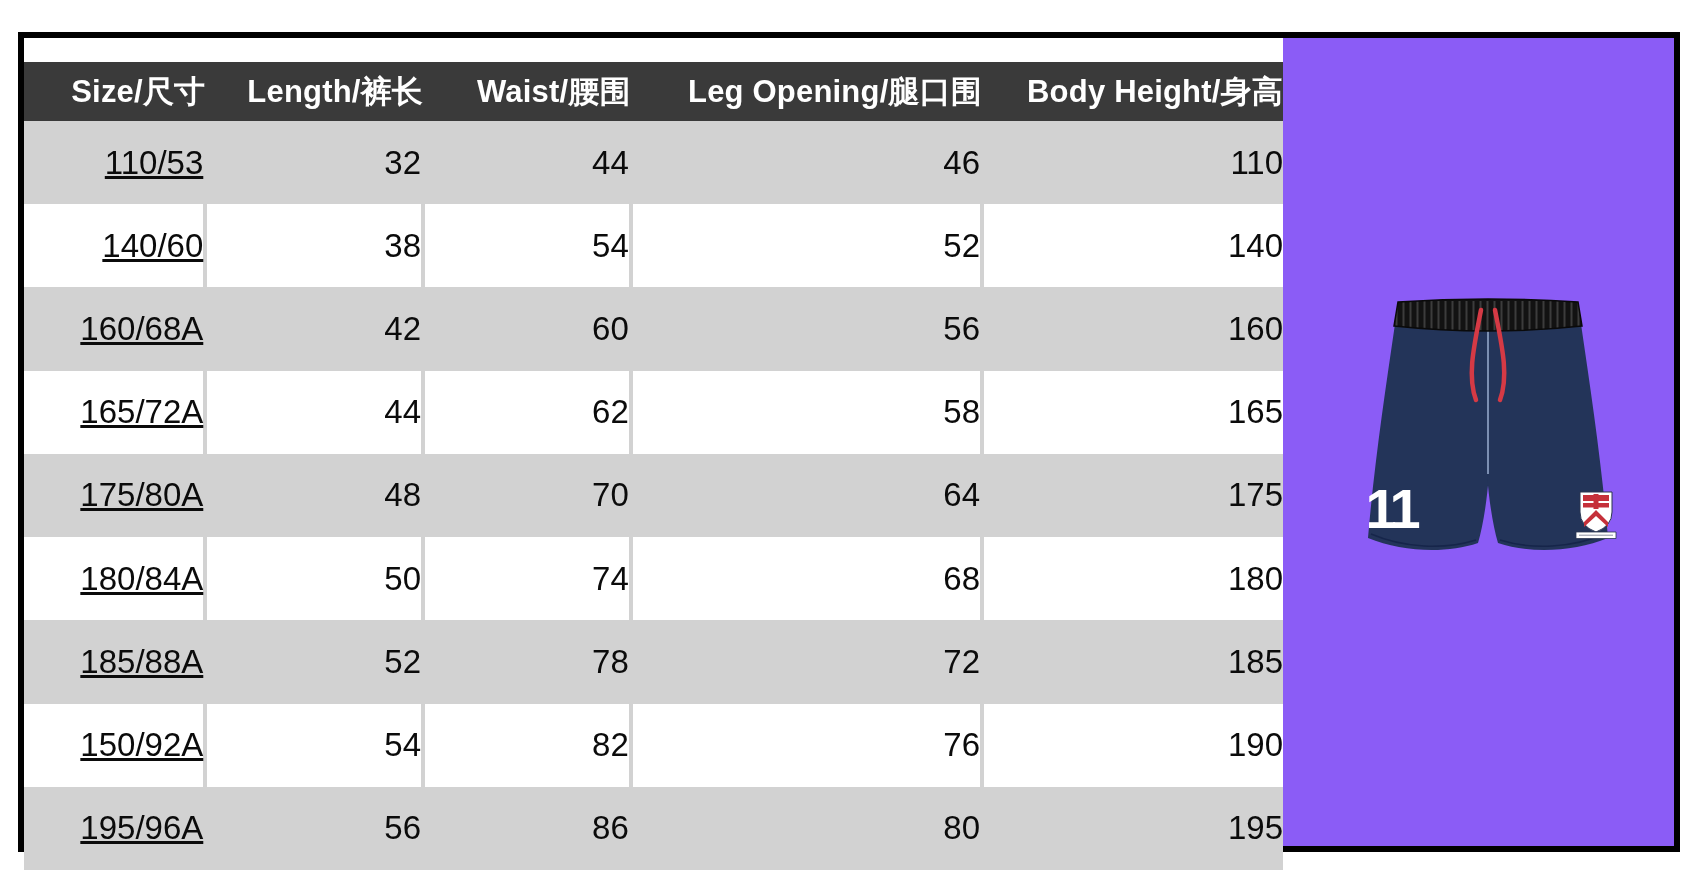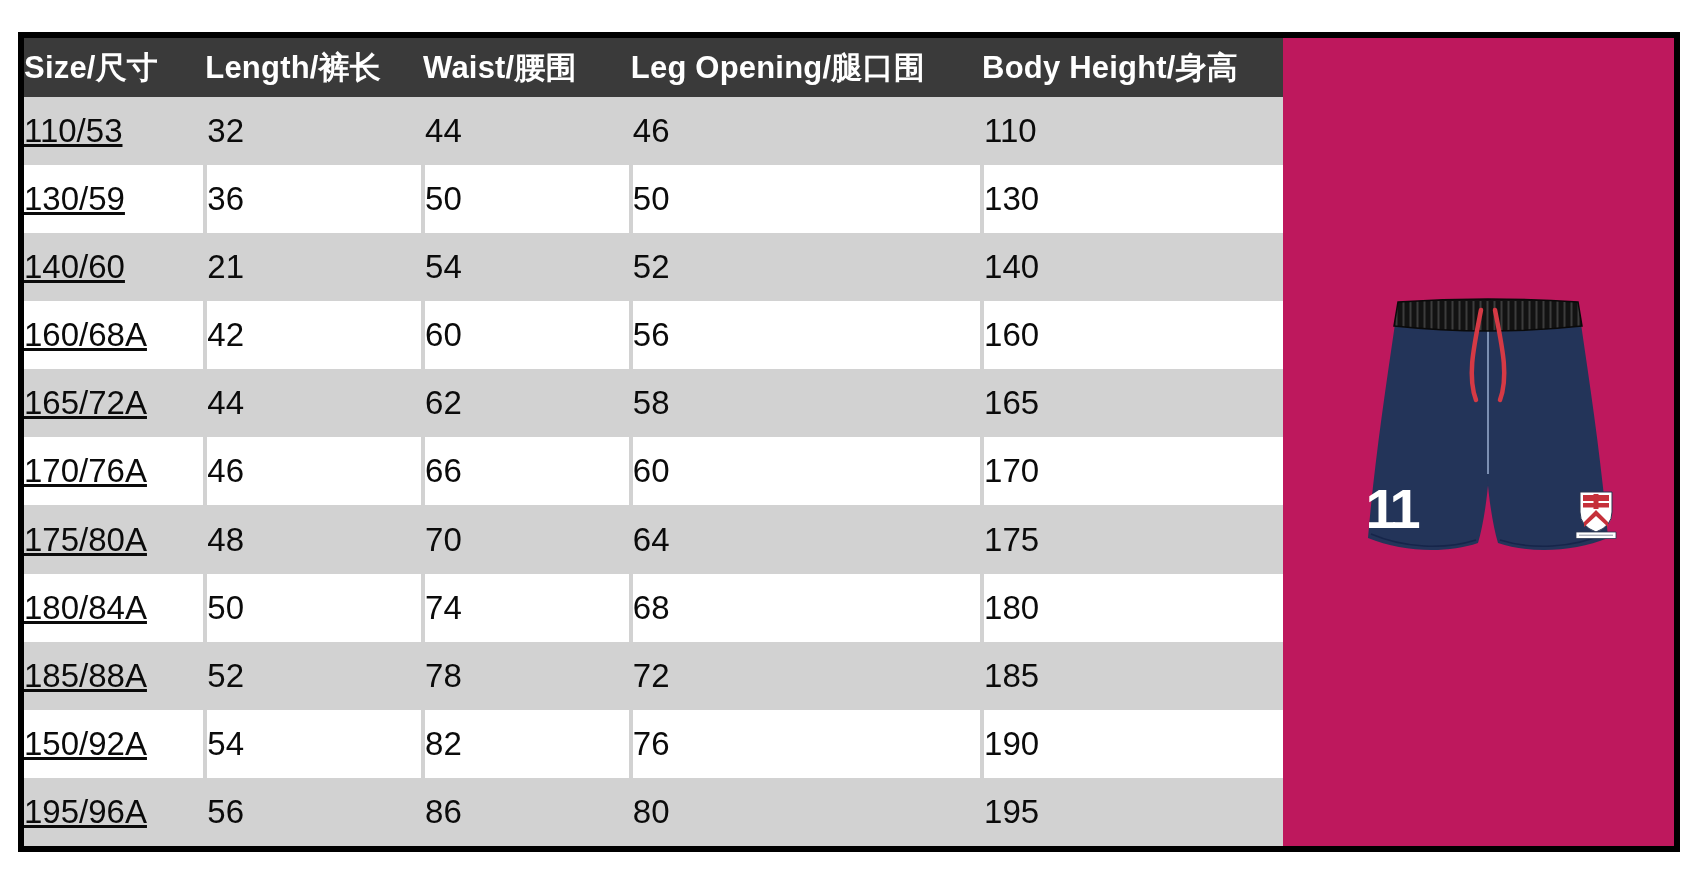--- a/index.html
+++ b/index.html
@@ -7,40 +7,41 @@
     width:1699px;height:886px;position:relative;overflow:hidden;
     font-family:"Liberation Sans","DejaVu Sans",sans-serif;
   }
   .frame{
     position:absolute;left:18px;top:32px;width:1650px;height:808px;
     border:6px solid #000;display:flex;background:#ffffff;
   }
   .table-wrap{width:1259px;height:100%;flex:0 0 auto;}
   table.size-chart{
     border-collapse:collapse;width:1259px;height:100%;table-layout:fixed;
-    text-align:left;
+    text-align:right;
+    margin-top:24px;
   }
   table.size-chart col.c0{width:14.4%}
   table.size-chart col.c1{width:17.3%}
   table.size-chart col.c2{width:16.5%}
   table.size-chart col.c3{width:27.9%}
   table.size-chart col.c4{width:23.9%}
   table.size-chart thead tr{height:59px;}
   table.size-chart th{
     background:#3a3a3a;color:#ffffff;font-weight:bold;font-size:31px;
     padding:0;border:none;letter-spacing:.2px;
   }
   table.size-chart td{
     font-size:33px;color:#0b0b0b;padding:0;
     border-left:4px solid #d2d2d2;
   }
   table.size-chart td:first-child{border-left:none;text-decoration:underline;}
   table.size-chart tbody tr:nth-child(odd){background:#d2d2d2;}
   table.size-chart tbody tr:nth-child(even){background:#ffffff;}
-  .art-pane{flex:1 1 auto;position:relative;background:#be185d;}
+  .art-pane{flex:1 1 auto;position:relative;background:#8b5cf6;}
   .shorts-svg{position:absolute;top:258px;left:50%;transform:translateX(calc(-50% + 9px));}
 </style>
 </head>
 <body>
 
 <div class="frame">
 
   <div class="table-wrap">
     <table class="size-chart">
       <colgroup>
@@ -61,53 +62,39 @@
       </thead>
       <tbody>
           <tr>
             <td>110/53</td>
             <td>32</td>
             <td>44</td>
             <td>46</td>
             <td>110</td>
           </tr>
           <tr>
-            <td>130/59</td>
-            <td>36</td>
-            <td>50</td>
-            <td>50</td>
-            <td>130</td>
-          </tr>
-          <tr>
             <td>140/60</td>
-            <td>21</td>
+            <td>38</td>
             <td>54</td>
             <td>52</td>
             <td>140</td>
           </tr>
           <tr>
             <td>160/68A</td>
             <td>42</td>
             <td>60</td>
             <td>56</td>
             <td>160</td>
           </tr>
           <tr>
             <td>165/72A</td>
             <td>44</td>
             <td>62</td>
             <td>58</td>
             <td>165</td>
-          </tr>
-          <tr>
-            <td>170/76A</td>
-            <td>46</td>
-            <td>66</td>
-            <td>60</td>
-            <td>170</td>
           </tr>
           <tr>
             <td>175/80A</td>
             <td>48</td>
             <td>70</td>
             <td>64</td>
             <td>175</td>
           </tr>
           <tr>
             <td>180/84A</td>

